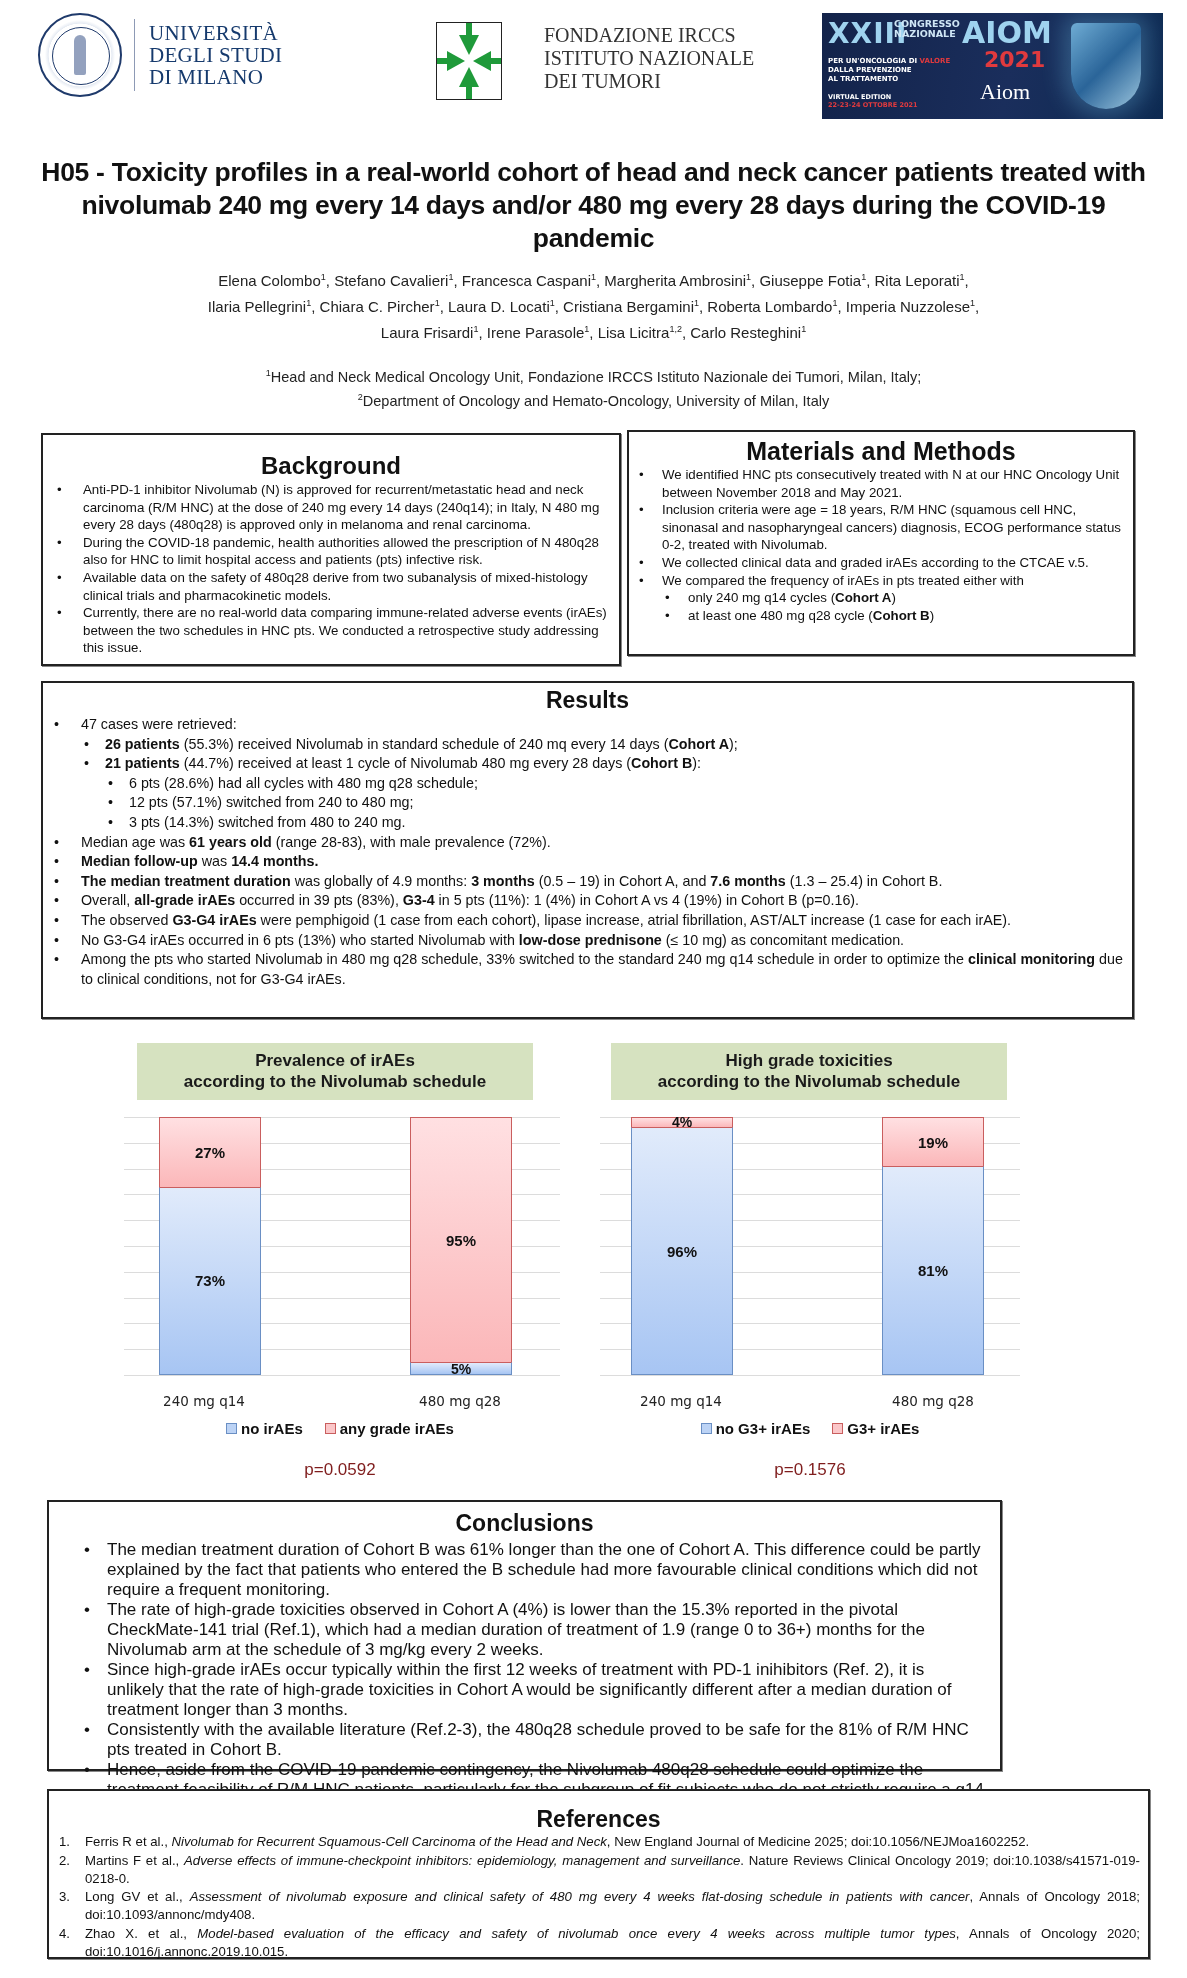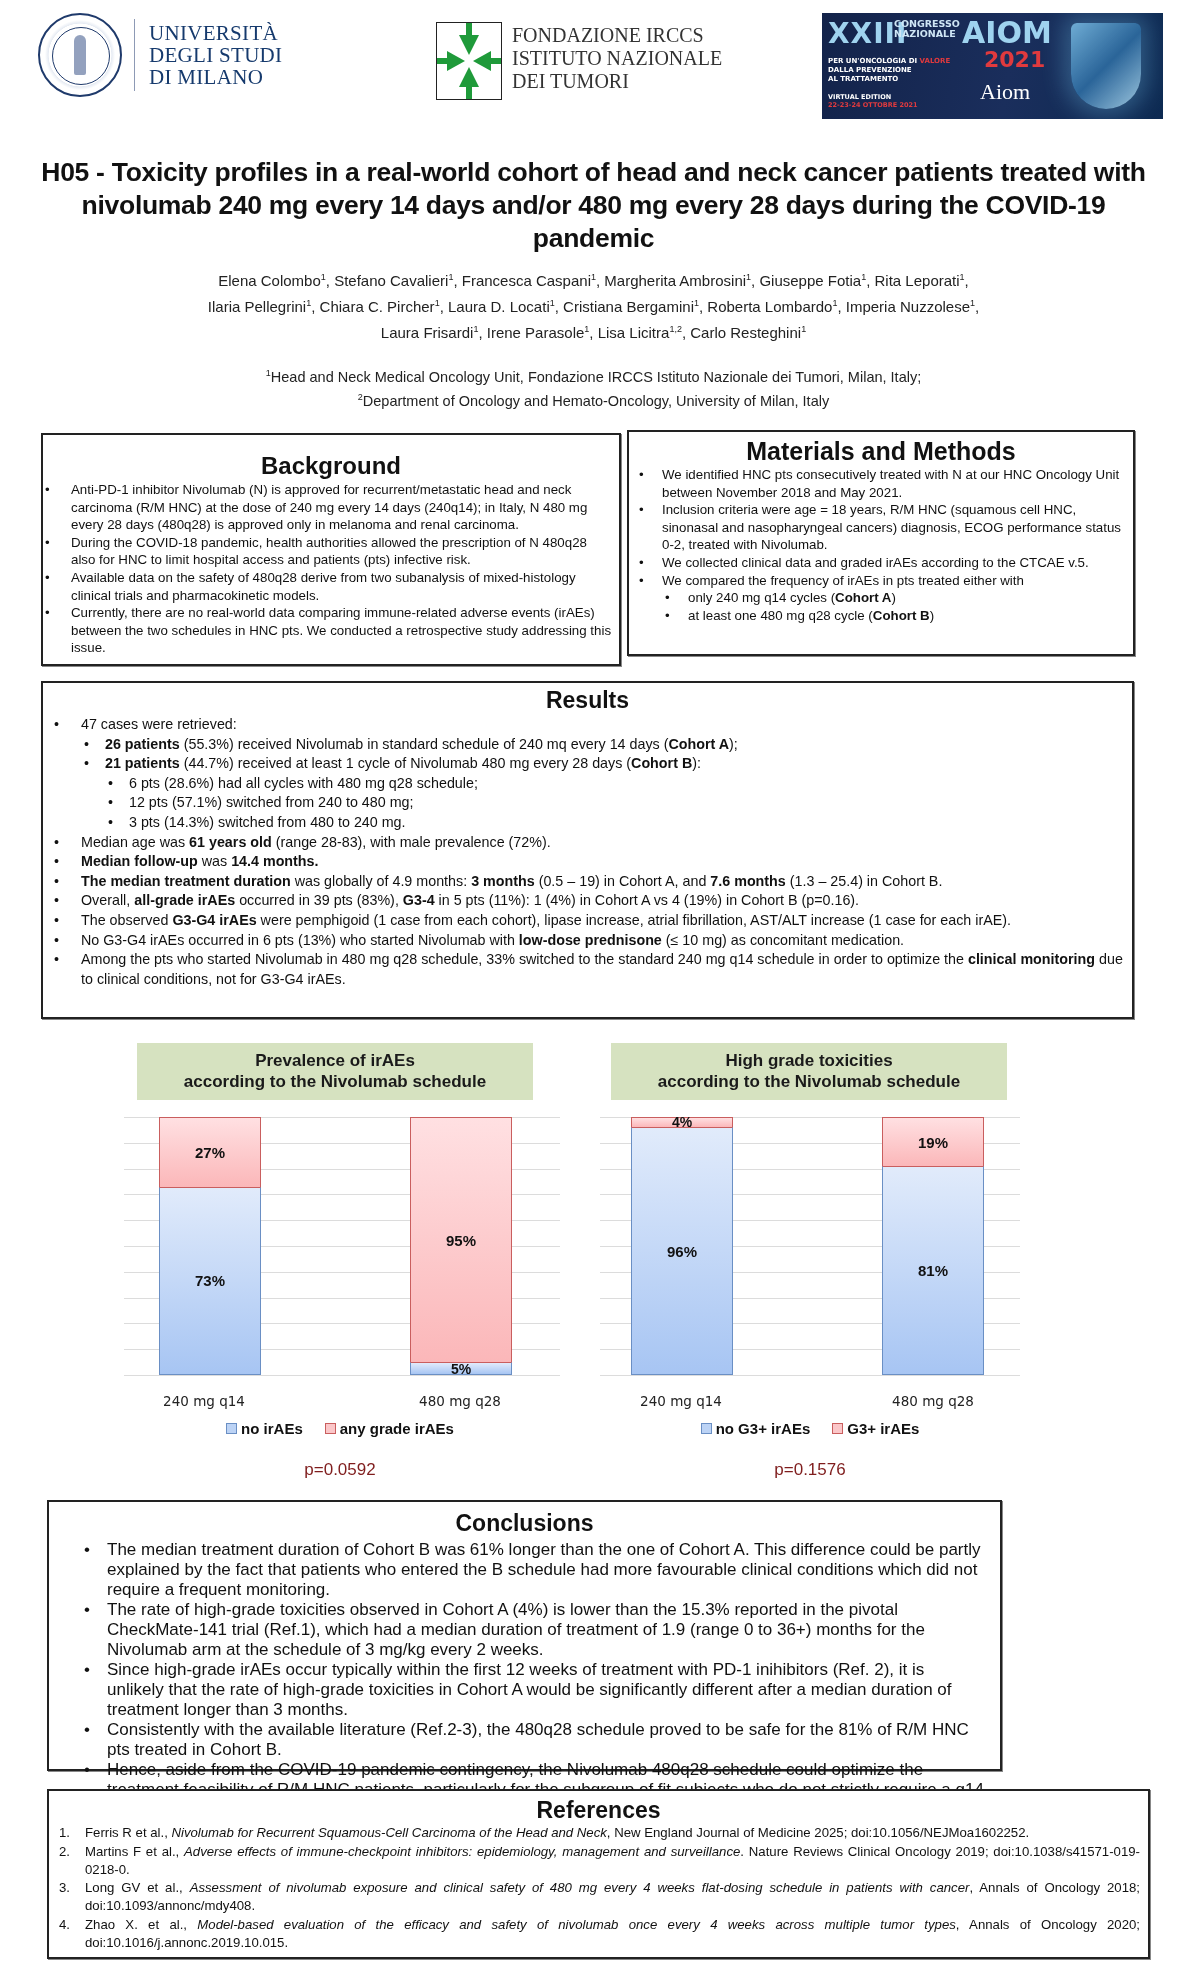--- a/index.html
+++ b/index.html
@@ -7,21 +7,21 @@
   body { position: relative; font-family: "Liberation Sans", sans-serif; color: #111; }
 
   
   .logo-unimi { position: absolute; left: 38px; top: 14px; width: 290px; height: 82px; display: flex; align-items: center; }
   .unimi-seal { width: 84px; height: 84px; border-radius: 50%; border: 2px solid #1f3a6b; position: relative; background: radial-gradient(circle, #fff 55%, #e6ebf3 56%, #fff 62%); }
   .unimi-seal::before { content: ""; position: absolute; left: 12px; top: 12px; width: 56px; height: 56px; border-radius: 50%; border: 1px solid #1f3a6b; }
   .unimi-seal::after { content: ""; position: absolute; left: 34px; top: 20px; width: 12px; height: 40px; background: #3b5488; border-radius: 6px 6px 2px 2px; opacity: .55; }
   .unimi-divider { width: 1px; height: 72px; background: #8d9ab5; margin: 0 14px 0 12px; }
   .unimi-text { font-family: "Liberation Serif", serif; color: #163a6d; font-size: 21px; line-height: 22px; letter-spacing: .3px; }
 
-  .logo-int { position: absolute; left: 436px; top: 22px; width: 330px; height: 82px; display: flex; align-items: flex-start; }
+  .logo-int { position: absolute; left: 436px; top: 22px; width: 330px; height: 82px; display: flex; align-items: flex-start; gap: 32px; }
   .int-mark { width: 66px; height: 78px; border: 1.5px solid #222; position: relative; background: #fff; }
   .int-mark svg { position: absolute; left: 0; top: 0; }
   .int-text { font-family: "Liberation Serif", serif; font-size: 20px; line-height: 23px; color: #333; margin-left: 10px; margin-top: 2px; }
 
   .logo-aiom { position: absolute; left: 822px; top: 13px; width: 341px; height: 106px; background: linear-gradient(100deg, #13234a 0%, #1a2e5c 55%, #0d2a52 100%); overflow: hidden; }
   .aiom-xxiii { position: absolute; left: 6px; top: 4px; font-size: 28px; font-weight: bold; color: #9fd3ef; letter-spacing: 1px; font-family: "DejaVu Sans", sans-serif; }
   .aiom-cong { position: absolute; left: 72px; top: 6px; font-size: 9.5px; line-height: 10px; font-weight: bold; color: #cfe6f5; font-family: "DejaVu Sans", sans-serif; }
   .aiom-name { position: absolute; left: 140px; top: 2px; font-size: 30px; font-weight: bold; color: #9fd3ef; font-family: "DejaVu Sans", sans-serif; }
   .aiom-year { position: absolute; left: 162px; top: 34px; font-size: 22px; font-weight: bold; color: #e03a3e; font-family: "DejaVu Sans", sans-serif; }
   .aiom-tag { position: absolute; left: 6px; top: 44px; font-size: 7px; line-height: 9px; font-weight: bold; color: #ffffff; font-family: "DejaVu Sans", sans-serif; }
@@ -39,21 +39,21 @@
 
   
   .box { position: absolute; border: 2px solid #222; background: #fff; box-shadow: 1px 1px 0 #888; }
   .box h2 { text-align: center; font-weight: bold; color: #111; }
   .box ul { list-style: none; }
   .box li { position: relative; }
   .box li::before { content: "•"; position: absolute; left: -26px; }
 
   .bg-box { left: 41px; top: 433px; width: 580px; height: 233px; }
   .bg-box h2 { font-size: 24px; line-height: 30px; margin-top: 16px; }
-  .bg-box ul { padding-left: 28px; padding-right: 6px; font-size: 13.3px; line-height: 17.6px; }
+  .bg-box ul { padding-left: 40px; padding-right: 6px; font-size: 13.3px; line-height: 17.6px; }
 
   .mm-box { left: 627px; top: 430px; width: 508px; height: 226px; }
   .mm-box h2 { font-size: 25px; line-height: 30px; margin-top: 4px; }
   .mm-box ul { padding-left: 33px; padding-right: 6px; font-size: 13.3px; line-height: 17.6px; }
   .mm-box li::before { left: -23px; }
   .mm-box li.sub { margin-left: 26px; }
 
   .res-box { left: 41px; top: 681px; width: 1093px; height: 338px; }
   .res-box h2 { font-size: 23px; line-height: 30px; margin-top: 2px; }
   .res-box ul { padding-left: 38px; padding-right: 8px; font-size: 14.3px; line-height: 19.6px; }
@@ -61,21 +61,21 @@
   .res-box li.l2 { margin-left: 24px; }
   .res-box li.l3 { margin-left: 48px; }
   .res-box li.l2::before, .res-box li.l3::before { left: -21px; }
 
   .con-box { left: 47px; top: 1500px; width: 955px; height: 271px; }
   .con-box h2 { font-size: 23px; line-height: 30px; margin-top: 6px; margin-bottom: 2px; }
   .con-box ul { padding-left: 33px; padding-right: 16px; font-size: 17px; line-height: 20px; margin-left: 25px; }
   .con-box li::before { left: -23px; }
 
   .ref-box { left: 47px; top: 1789px; width: 1103px; height: 170px; }
-  .ref-box h2 { font-size: 23px; line-height: 28px; margin-top: 5px; }
+  .ref-box h2 { font-size: 23px; line-height: 28px; margin-top: 14px; }
   .ref-box ol { list-style: none; padding-left: 36px; padding-right: 8px; font-size: 13.2px; line-height: 17.8px; text-align: justify; }
   .ref-box li { position: relative; margin-bottom: 1px; }
   .ref-box li .num { position: absolute; left: -26px; }
   .ref-box li::before { content: none; }
 
   
   .chart { position: absolute; top: 1036px; width: 440px; height: 440px; }
   .chart-left { left: 120px; }
   .chart-right { left: 600px; width: 420px; }
   .chart-title { position: absolute; top: 7px; height: 57px; background: #d6e2c0; text-align: center; font-weight: bold; font-size: 17px; line-height: 21px; padding-top: 7px; color: #1a1a1a; }

